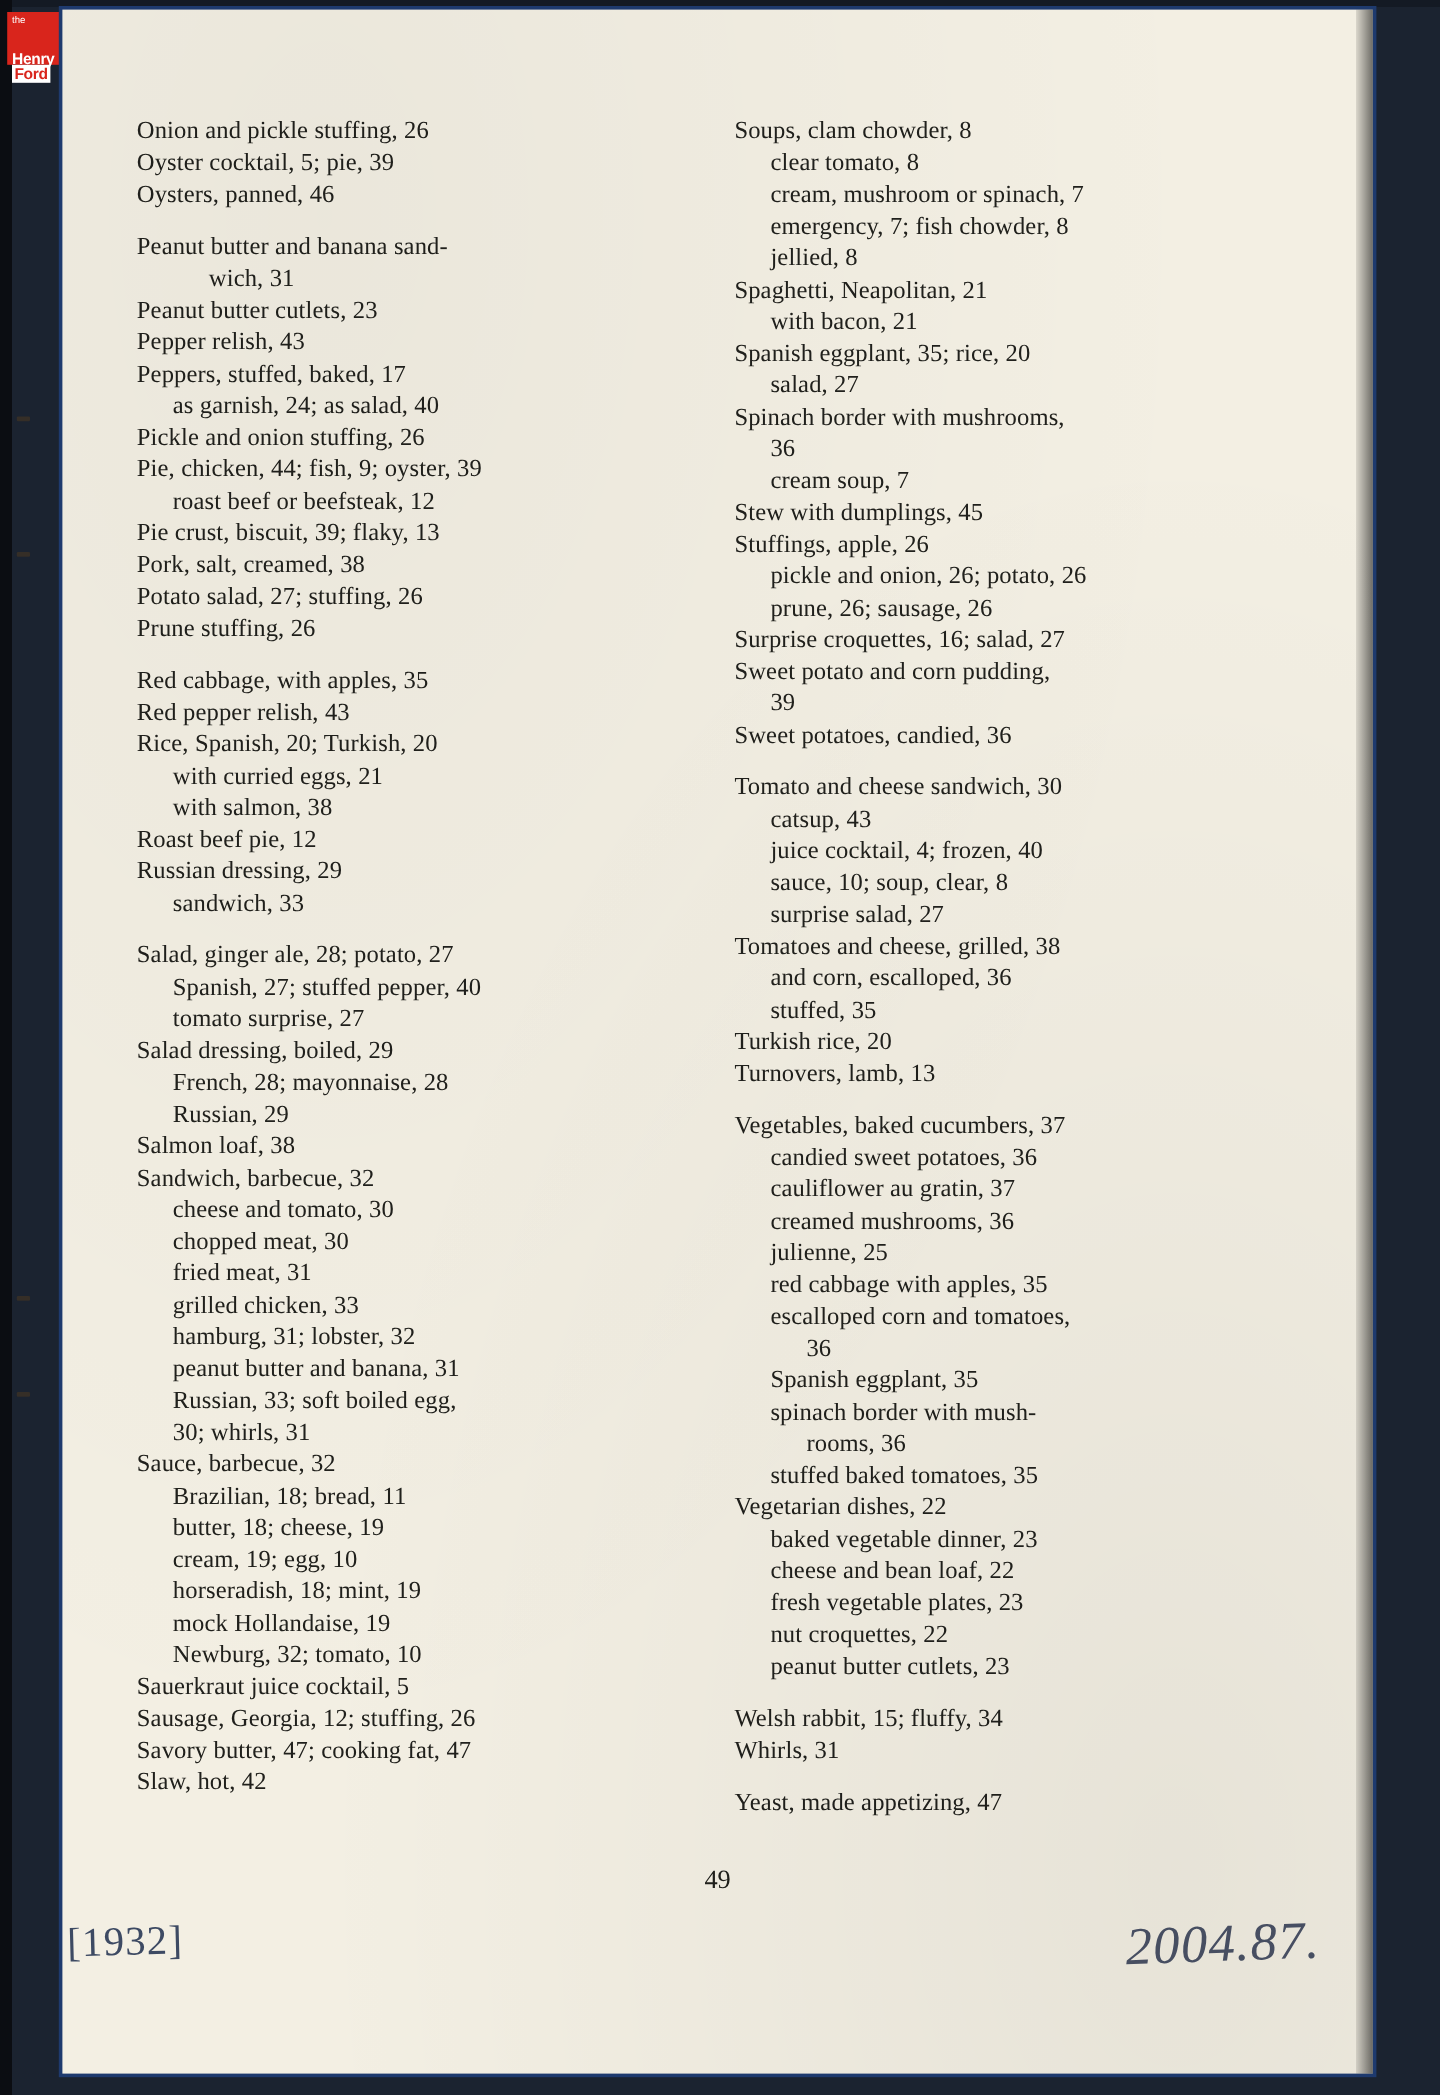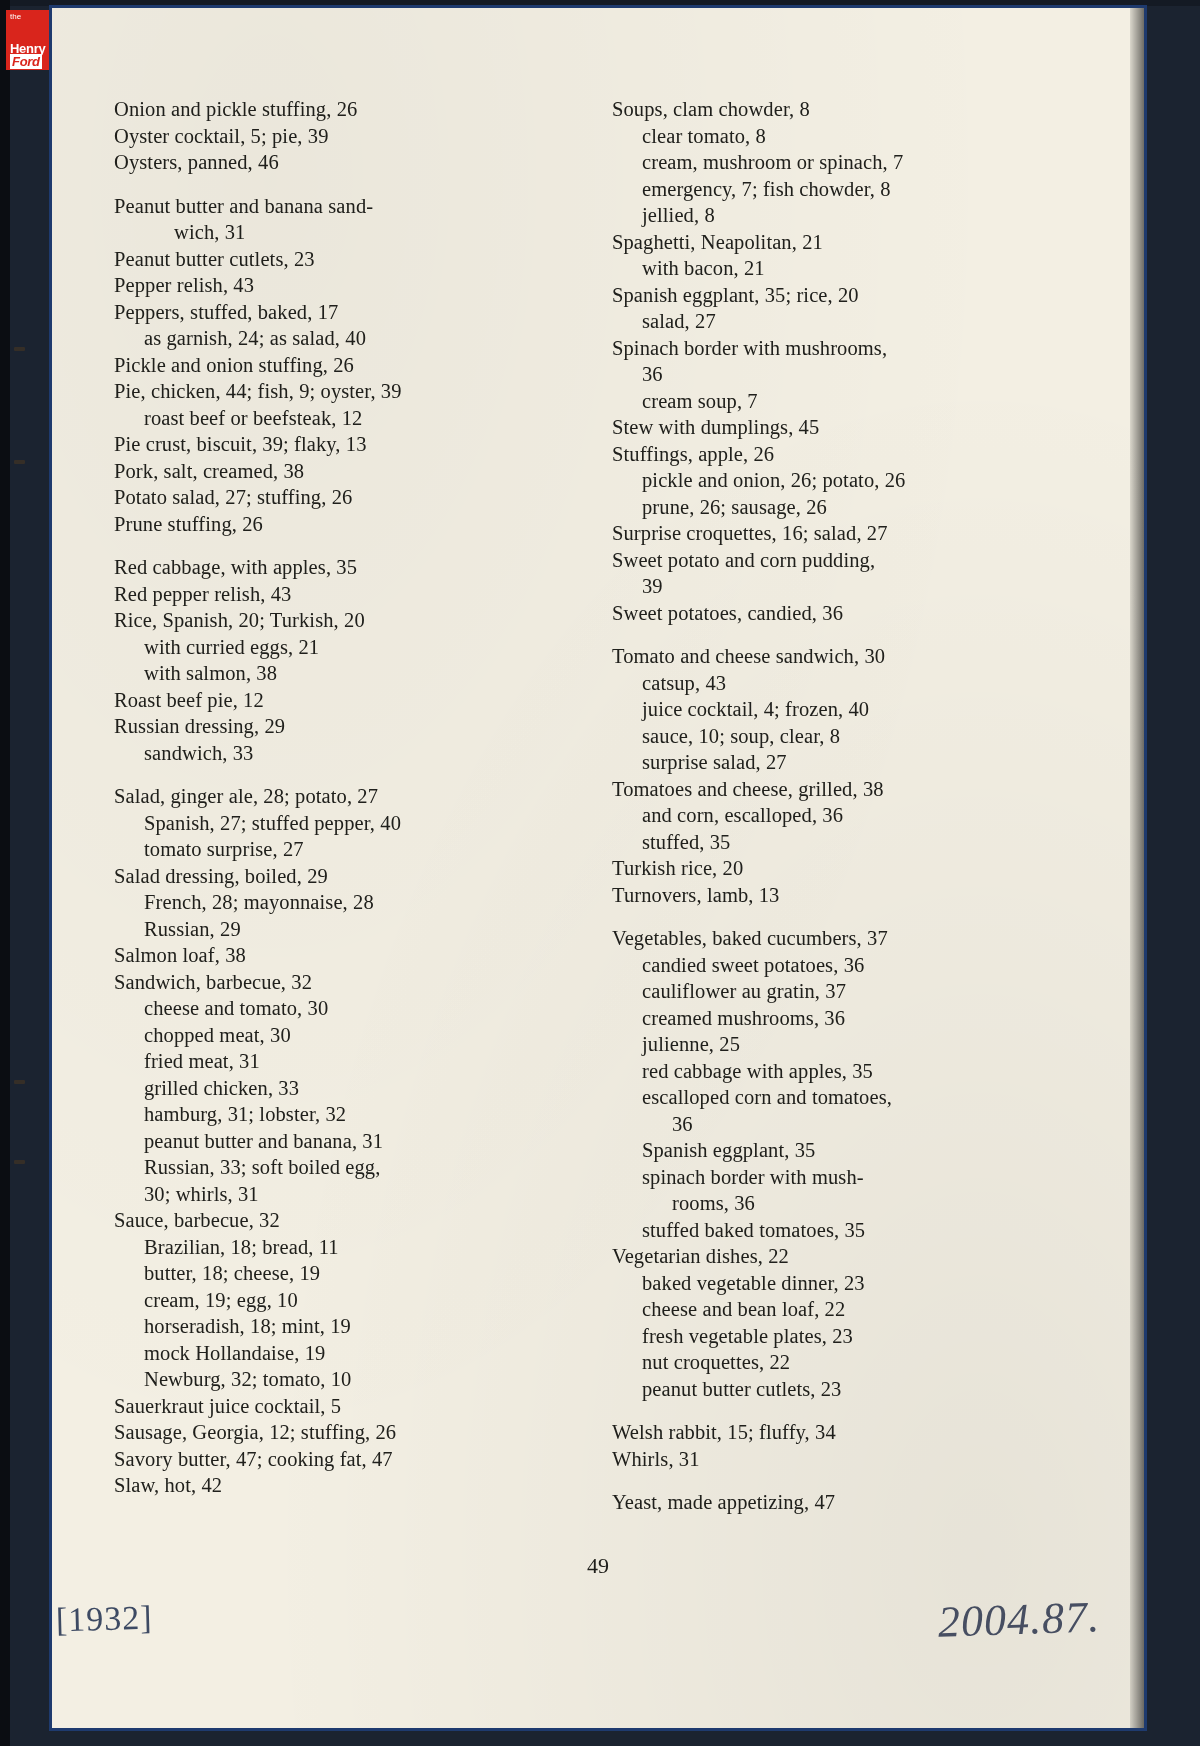--- a/index.html
+++ b/index.html
@@ -63,37 +63,36 @@
     background: #3a3026;
     border-radius: 1px;
     opacity: .85;
   }
   
   #logo {
     position: absolute;
     left: 6px;
     top: 10px;
     width: 44px;
-    height: 60px;
+    height: 44px;
     background: #d9251c;
     color: #ffffff;
     font-family: "Liberation Sans", sans-serif;
     font-weight: bold;
     line-height: 1.02;
     padding: 3px 3px 0 4px;
     box-sizing: border-box;
   }
   #logo .l1 { font-size: 8px; font-weight: normal; display: block; }
   #logo .l2 { font-size: 13px; display: block; letter-spacing: -0.3px; margin-top: 21px;}
   #logo .l3 { font-size: 13px; display: block; letter-spacing: -0.3px;}
   #logo .l3 span {
     background: #ffffff;
     color: #d9251c;
     padding: 0 2px;
-    font-style: italic;
   }
 
   #columns {
     position: absolute;
     left: 62px;
     top: 88px;
     width: 950px;
     display: flex;
     gap: 46px;
   }

